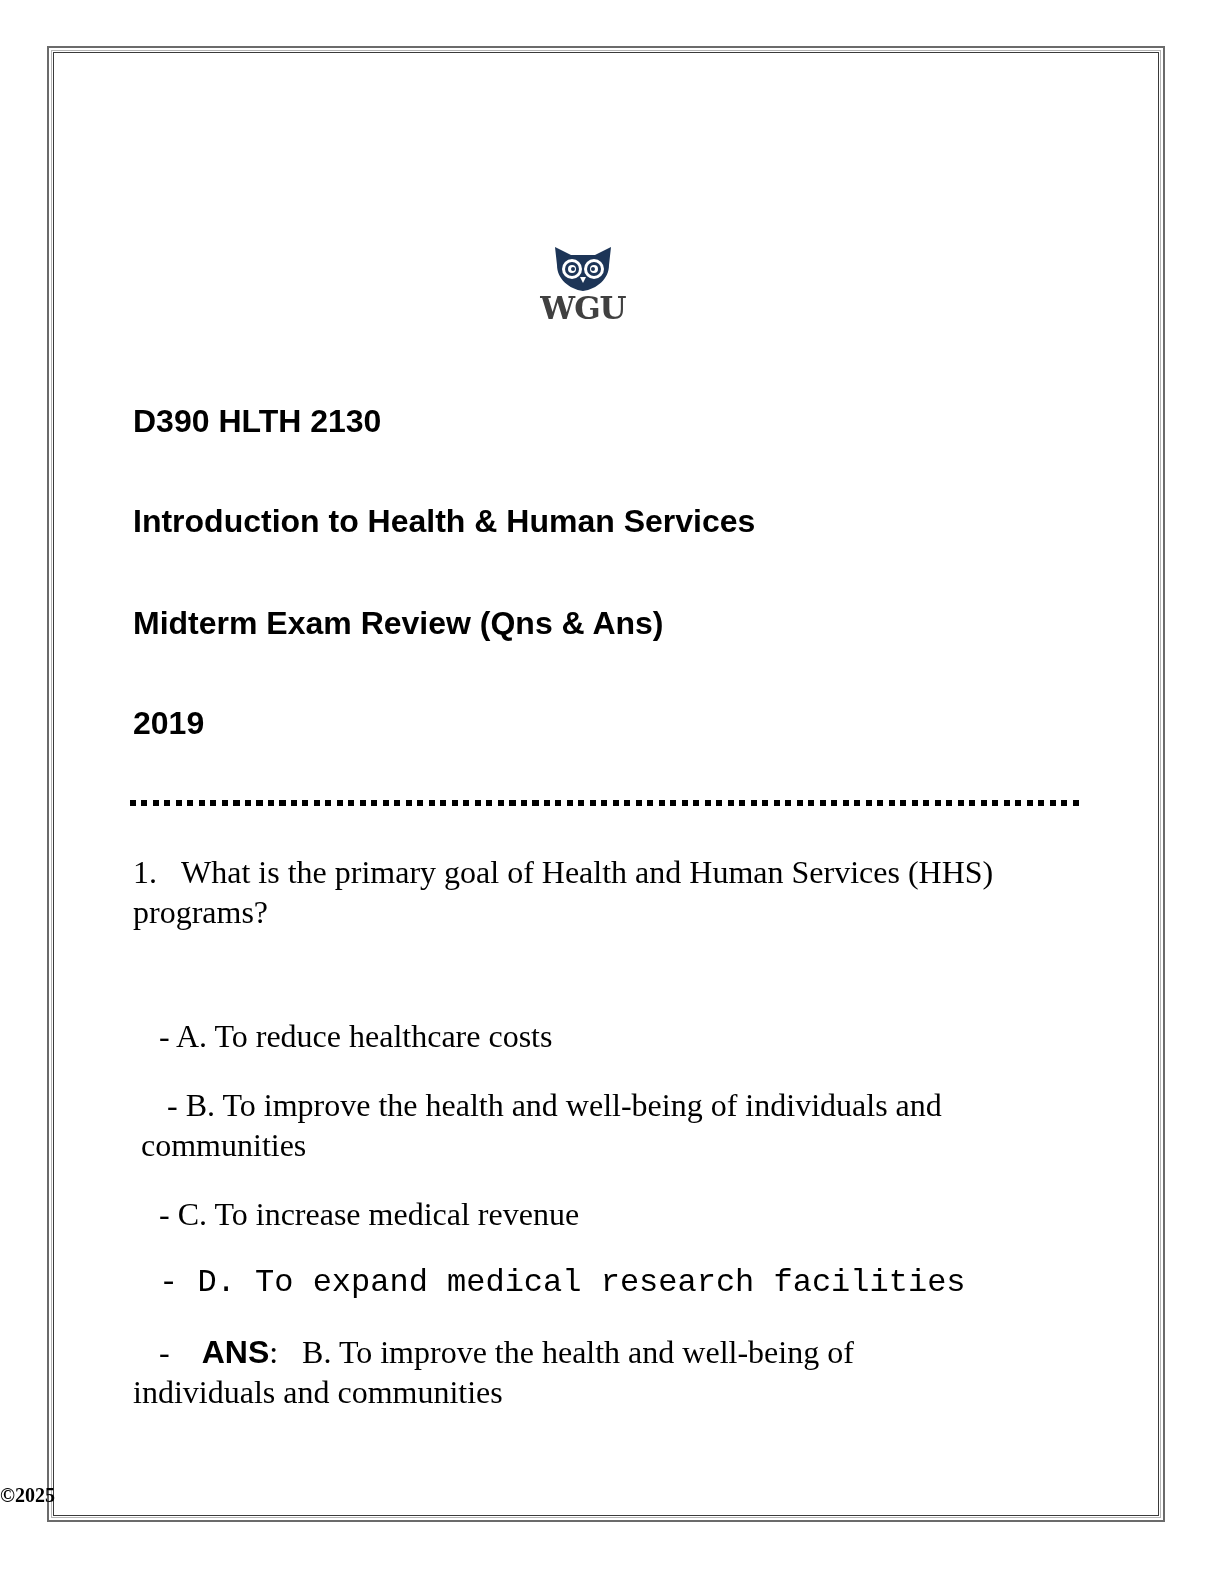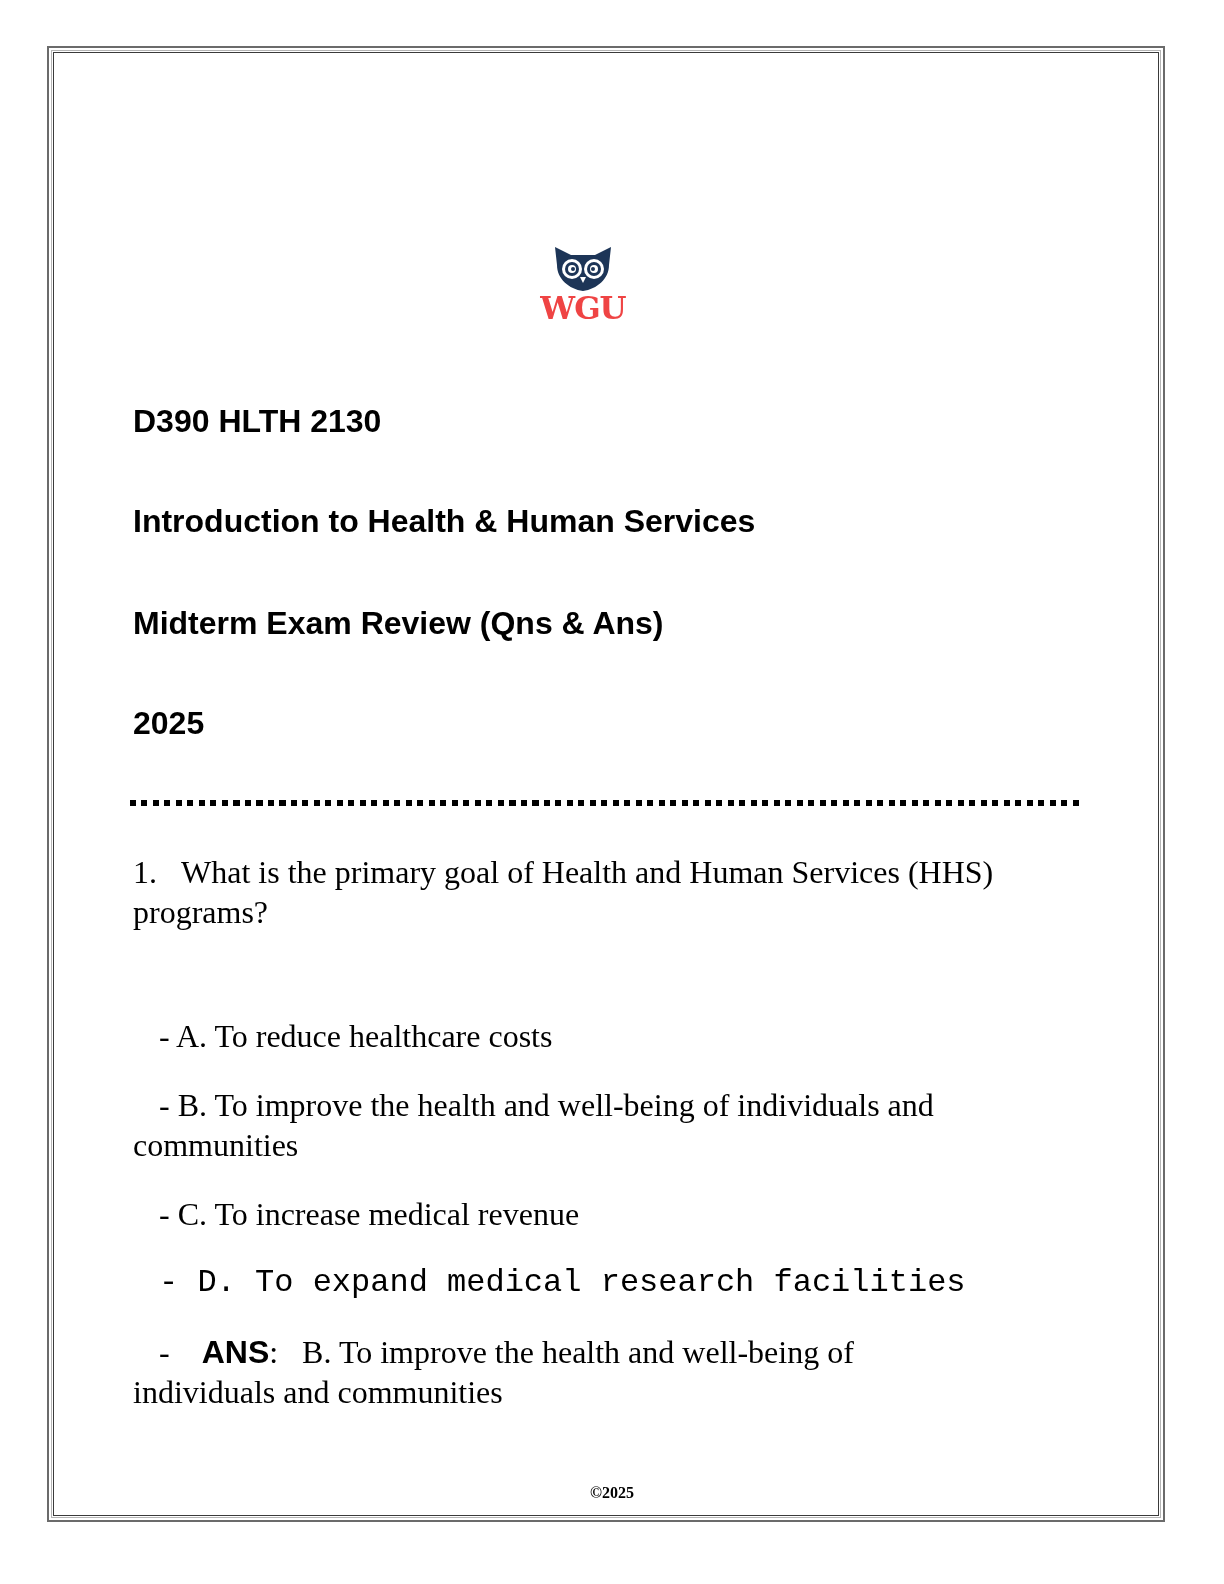--- a/index.html
+++ b/index.html
@@ -17,40 +17,40 @@
     content: ""; position: absolute; left: 4px; top: 4px; right: 4px; bottom: 4px;
     border: 1px solid #3a3a3a;
   }
   .logo {
     position: absolute; left: 527px; top: 245px; width: 112px; height: 95px;
     display: flex; flex-direction: column; align-items: center;
   }
   .logo svg { display: block; }
   .logo-text {
     font-family: "DejaVu Serif", serif; font-weight: bold; font-size: 31px;
-    color: #ef4444; letter-spacing: -1px; line-height: 1; margin-top: 2px;
+    color: #404040; letter-spacing: -1px; line-height: 1; margin-top: 2px;
   }
   .heading {
     position: absolute; left: 133px;
     font-family: "Liberation Sans", sans-serif; font-weight: bold; font-size: 32px;
     color: #000; line-height: 1; white-space: nowrap;
   }
   .dotted-rule {
     position: absolute; left: 130px; top: 800px; width: 953px; height: 6px;
     background-image: repeating-linear-gradient(to right, #000 0, #000 6px, transparent 6px, transparent 11.5px);
   }
   .body-text {
     position: absolute; left: 133px; width: 940px;
     font-family: "Liberation Serif", serif; font-size: 32px; color: #000; line-height: 40px;
   }
   .indent { padding-left: 26px; }
   .ans-label { font-family: "Liberation Sans", sans-serif; font-weight: bold; font-size: 32px; }
   .footer {
-    position: absolute; left: 0; width: 1224px; top: 1484px; text-align: center;
-    font-family: "Liberation Serif", serif; font-weight: bold; font-size: 16px; color: #000;
+    position: absolute; left: 0; width: 1224px; top: 1484px; 
+    font-family: "Liberation Serif", serif; font-weight: bold; font-size: 20px; color: #000;
   }
 </style>
 </head>
 <body>
 
 <div class="page-border"></div>
 
 <div class="logo">
   <svg width="64" height="46" viewBox="0 0 64 46">
     <path d="M4 2 L20 10 L44 10 L60 2 L58 20 C58 34 46 44 32 46 C18 44 6 34 6 20 Z" fill="#1d3557"></path>
@@ -63,32 +63,32 @@
     <circle cx="22" cy="24" r="2" fill="#1d3557"></circle>
     <circle cx="42" cy="24" r="2" fill="#1d3557"></circle>
     <path d="M29 32 L32 38 L35 32 Z" fill="#ffffff"></path>
   </svg>
   <div class="logo-text">WGU</div>
 </div>
 
 <div class="heading" style="top:405px;">D390 HLTH 2130</div>
 <div class="heading" style="top:505px;">Introduction to Health &amp; Human Services</div>
 <div class="heading" style="top:607px;">Midterm Exam Review (Qns &amp; Ans)</div>
-<div class="heading" style="top:707px;">2025</div>
+<div class="heading" style="top:707px;">2019</div>
 
 <div class="dotted-rule"></div>
 
 <div class="body-text" style="top:852px;">
   <span>1.</span>&nbsp;&nbsp;&nbsp;<span>What is the primary goal of Health and Human Services (HHS) programs?</span>
 </div>
 
 <div class="body-text" style="top:1016px;">
   <div class="indent">- A. To reduce healthcare costs</div>
 </div>
-<div class="body-text" style="top:1085px;">
+<div class="body-text" style="top:1085px;margin-left:8px;">
   <div style="text-indent:26px;">- B. To improve the health and well-being of individuals and communities</div>
 </div>
 <div class="body-text" style="top:1194px;">
   <div class="indent">- C. To increase medical revenue</div>
 </div>
 <div class="body-text" style="top:1263px;font-family:Liberation Mono, monospace;">
   <div class="indent">- D. To expand medical research facilities</div>
 </div>
 
 <div class="body-text" style="top:1332px; width:820px;">

